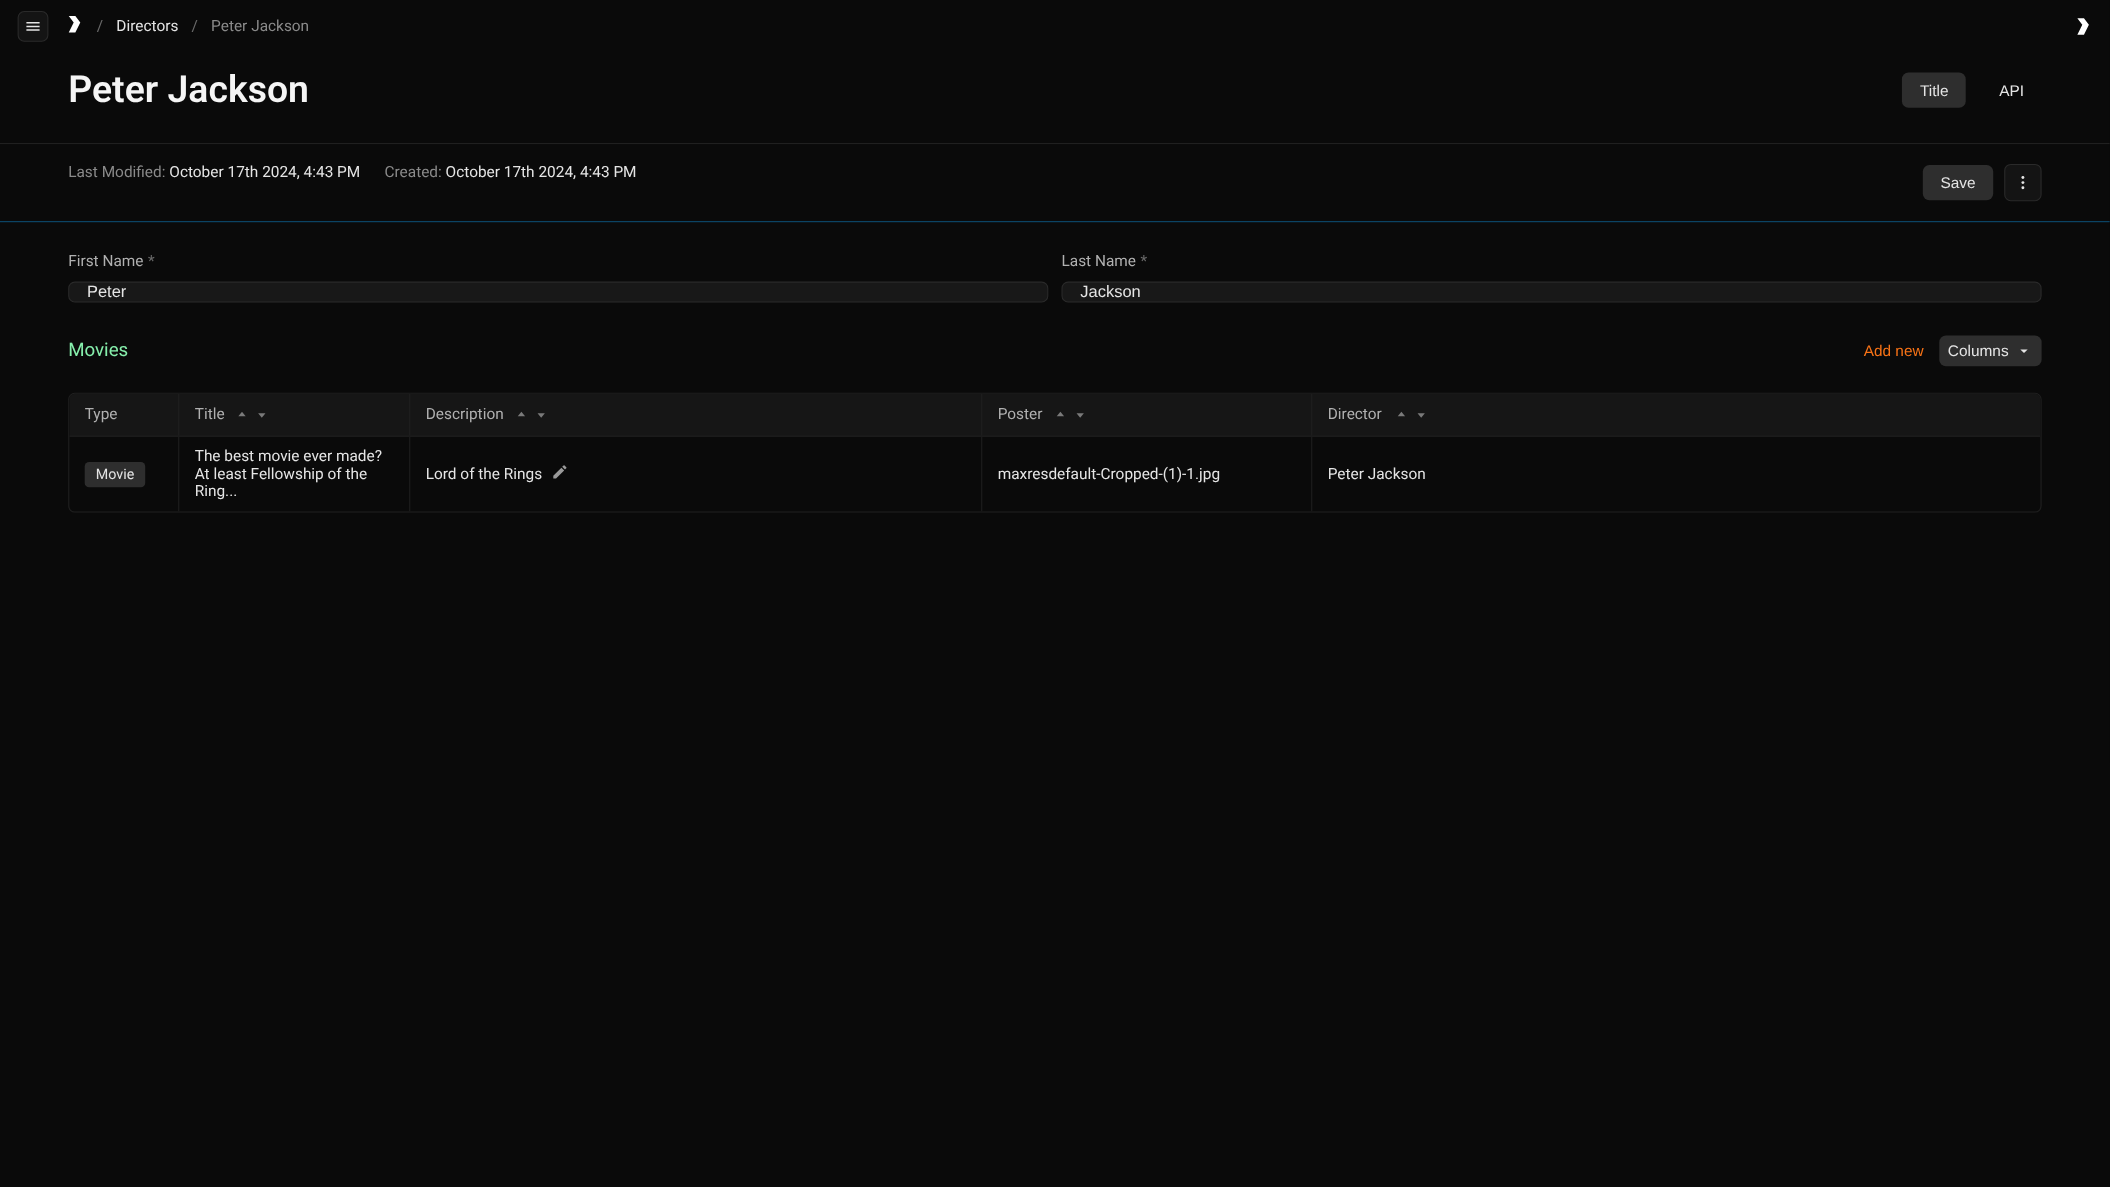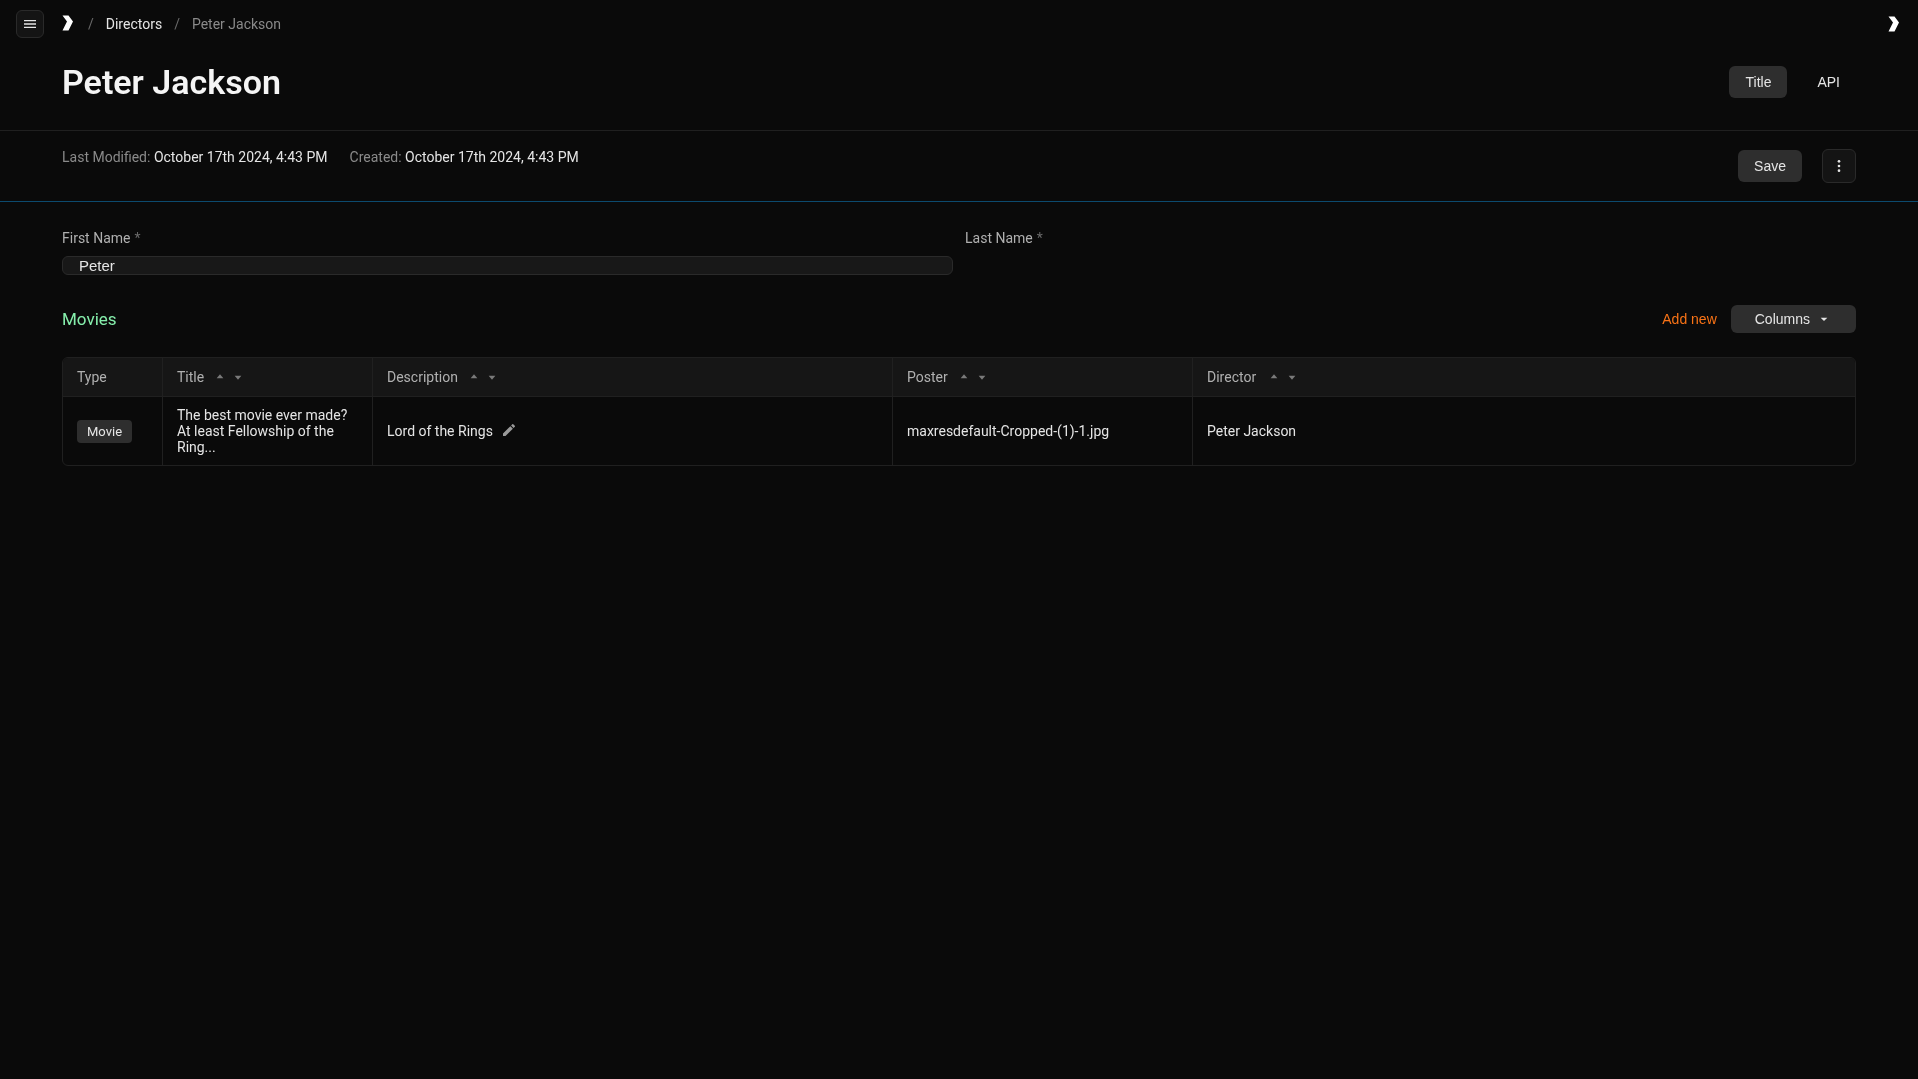--- a/index.html
+++ b/index.html
@@ -65,21 +65,21 @@
   .btn.ghost  { background: transparent; }
 
   
   .meta-row {
     display: flex; align-items: flex-start; justify-content: space-between;
     padding: 18px 62px;
     border-bottom: 1px solid #0c4a6e;
   }
   .meta-left { display: flex; gap: 22px; color: #8a8a8a; }
   .meta-left .value { color: #e5e5e5; }
-  .meta-actions { display: flex; gap: 20px; align-items: center; margin-left: 14px; }
+  .meta-actions { display: flex; gap: 10px; align-items: center; margin-left: 14px; }
   .icon-btn {
     width: 34px; height: 34px;
     border: 1px solid #2a2a2a;
     background: #141414;
     border-radius: 6px;
     display:flex; align-items:center; justify-content:center;
     cursor: pointer;
   }
 
   
@@ -107,21 +107,21 @@
   .section-actions { display:flex; gap: 14px; align-items:center; }
   .link-btn {
     background: transparent; border: none; color: #f97316;
     font-size: 14px; cursor: pointer;
   }
   .chip-btn {
     background: #2e2e2e;
     border: none;
     color: #e5e5e5;
     border-radius: 6px;
-    padding: 6px 24px;
+    padding: 6px 8px;
     font-size: 14px;
     cursor: pointer;
     display:flex; align-items:center; gap:6px;
   }
 
   
   .table {
     width: 100%;
     border: 1px solid #202020;
     border-radius: 6px;
@@ -231,20 +231,21 @@
     <div class="form-group">
       <label class="form-label">
         <span>First Name</span><span class="req">*</span>
       </label>
       <input class="text-input" type="text" value="Peter" style="">
     </div>
     <div class="form-group">
       <label class="form-label">
         <span>Last Name</span><span class="req">*</span>
       </label>
+      <input class="text-input" type="text" value="Jackson" style="">
     </div>
   </div>
 
   <div class="section-header">
     <div class="section-title">Movies</div>
     <div class="section-actions">
       <button class="link-btn">Add new</button>
       <button class="chip-btn">
         <span>Columns</span>
         <svg class="i" viewBox="0 0 24 24">

